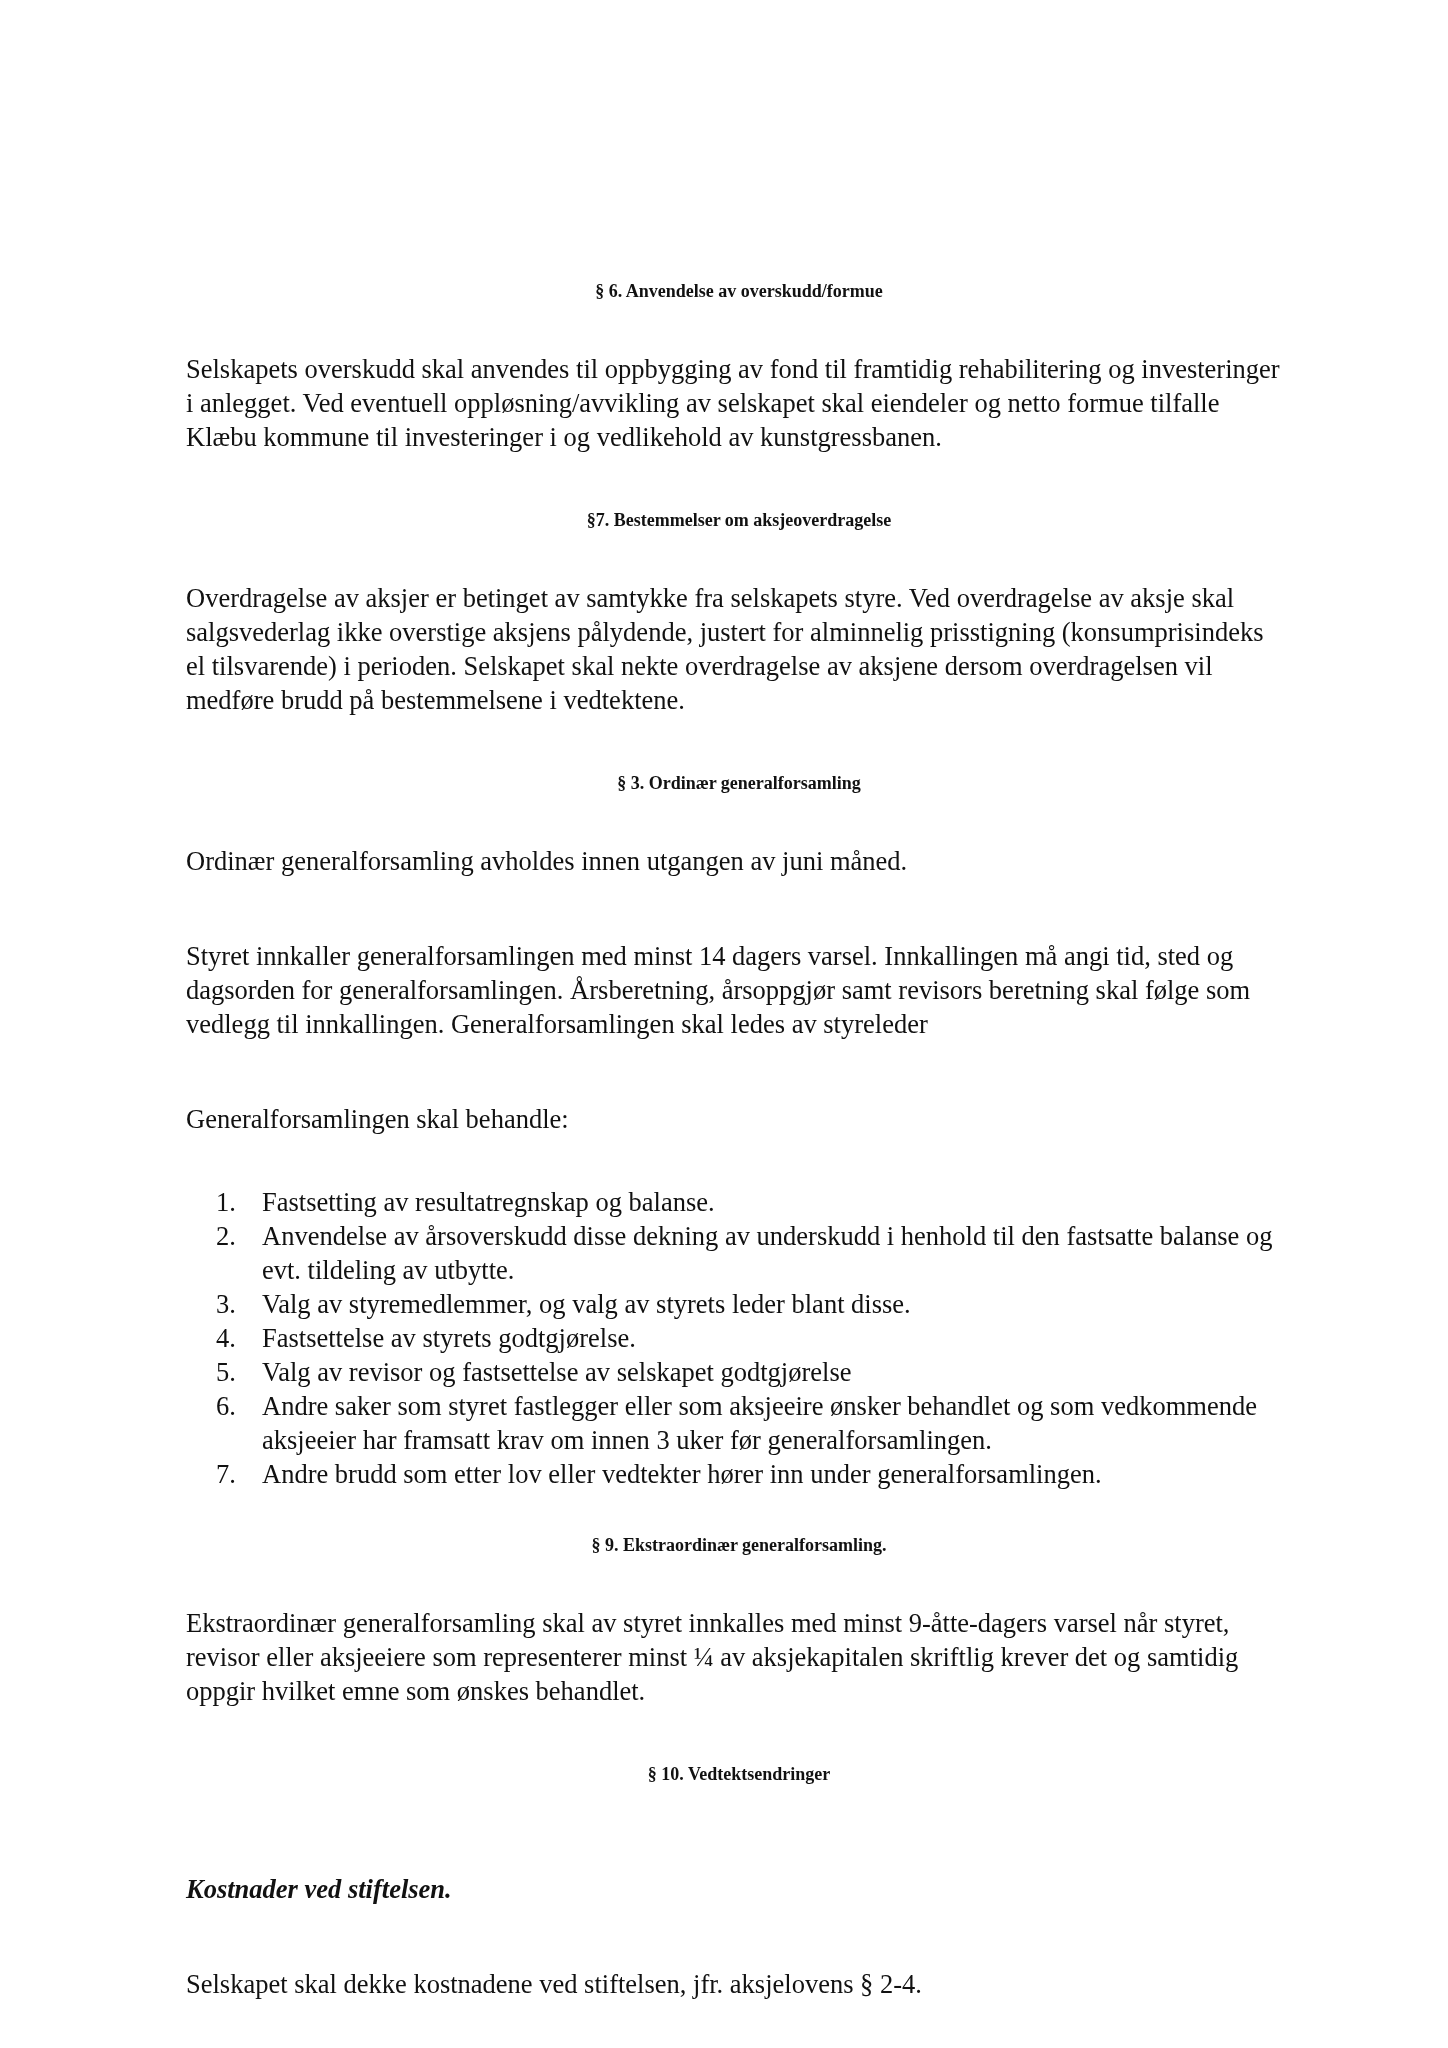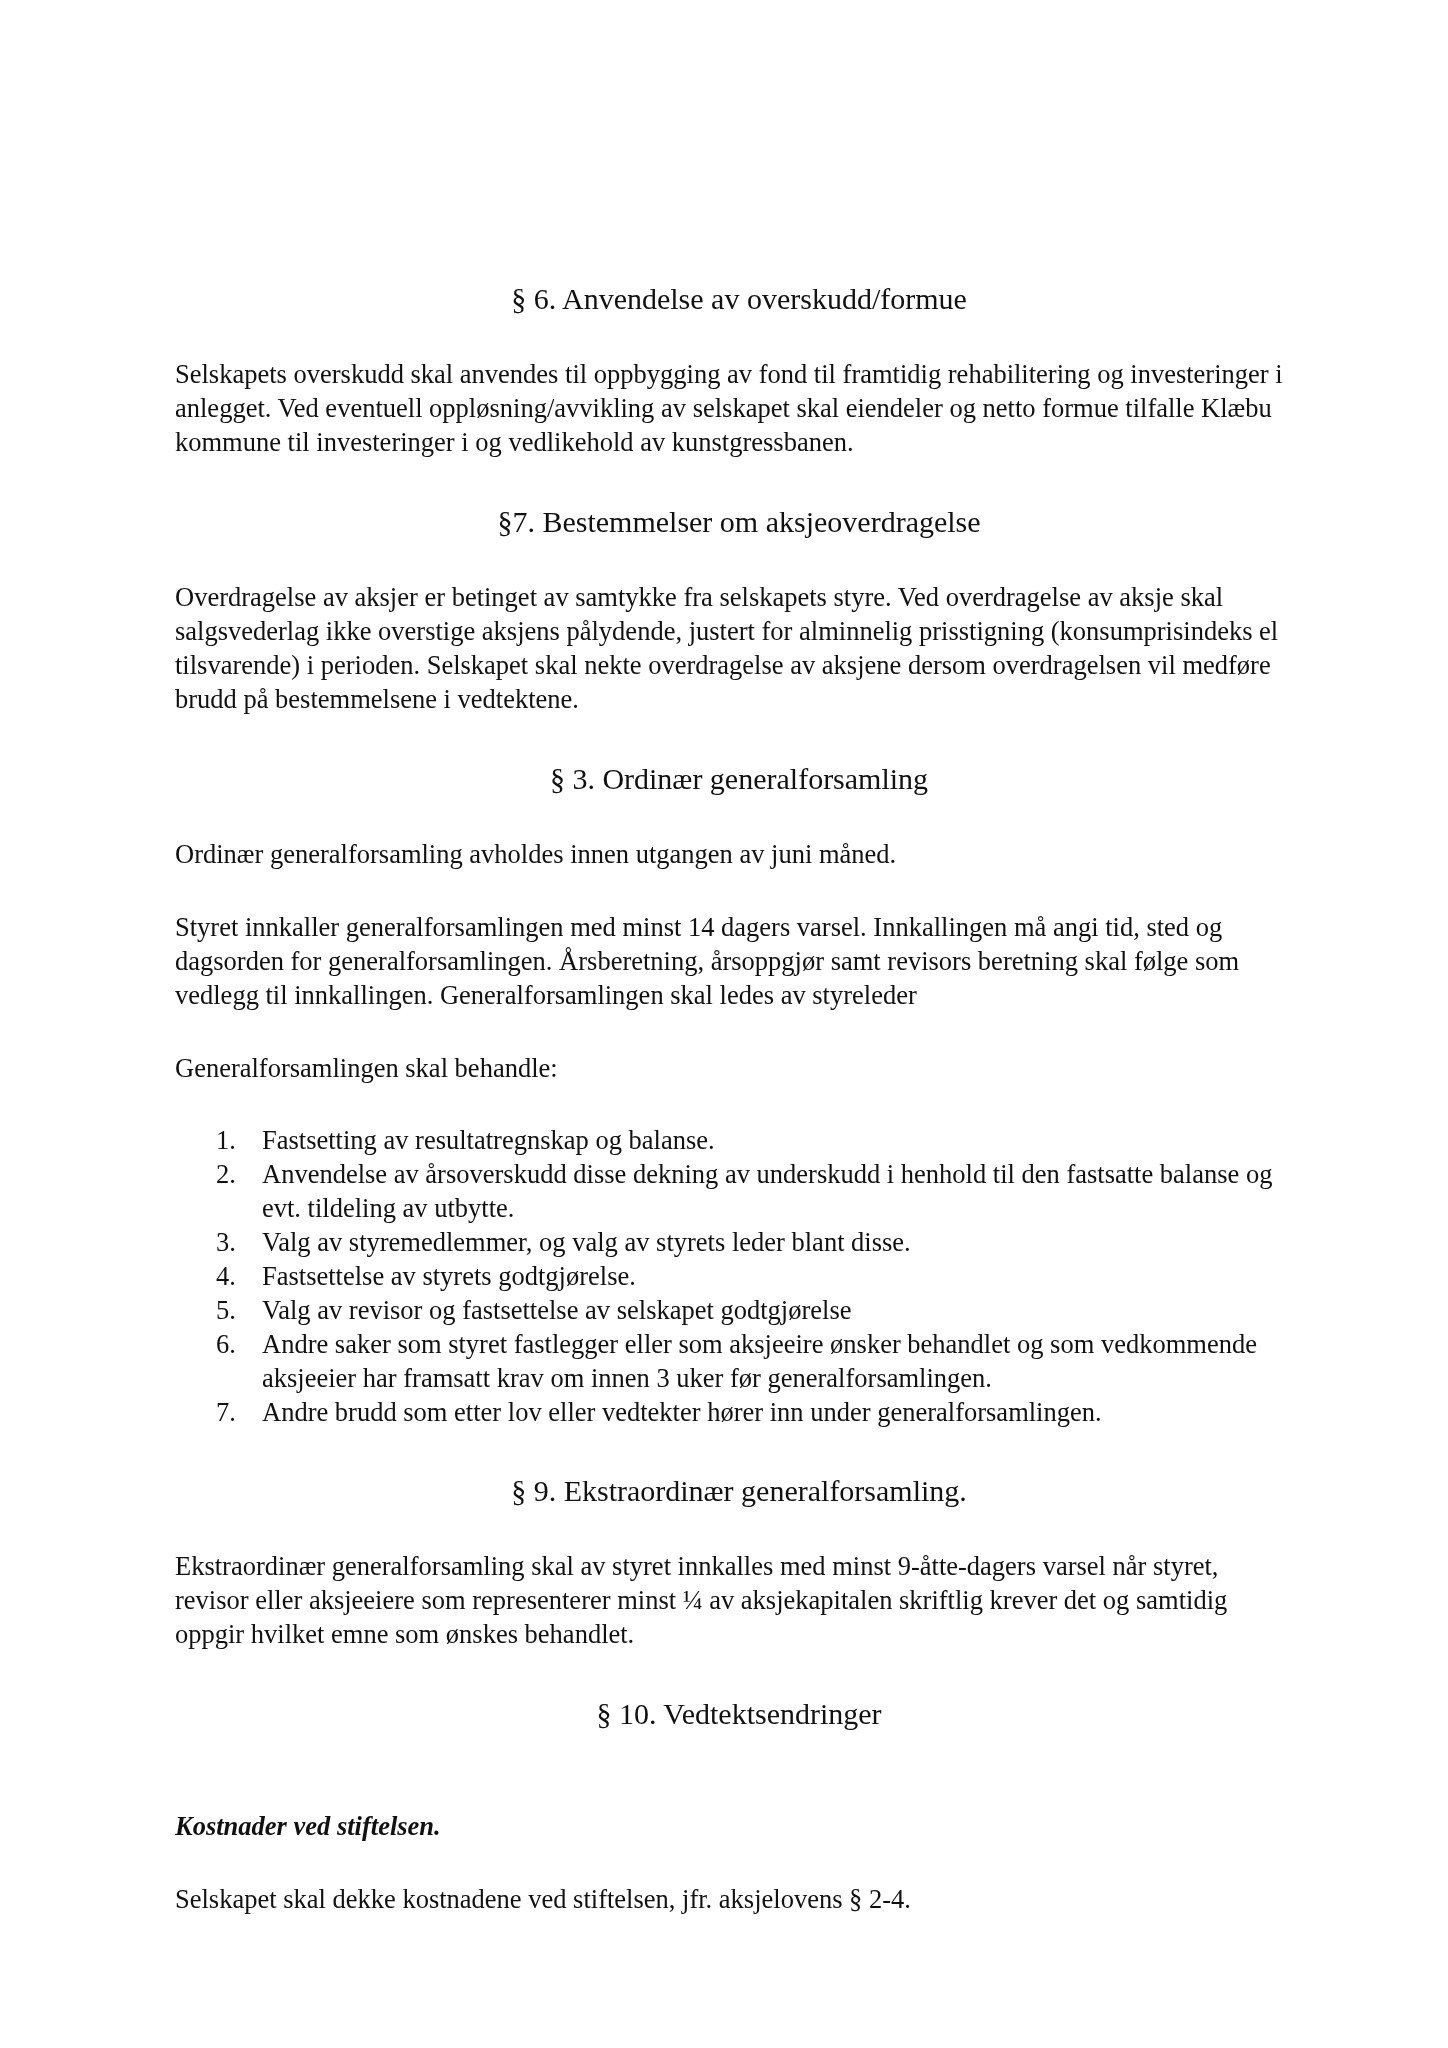--- a/index.html
+++ b/index.html
@@ -1,21 +1,21 @@
 <!DOCTYPE html>
 <html><head>
 <meta charset="utf-8">
 <style>
   html, body { margin: 0; padding: 0; background: #ffffff; }
   body { width: 1448px; height: 2048px; position: relative; overflow: hidden;
          font-family: "Liberation Serif", "DejaVu Serif", serif; color: #111111; }
   .page { position: absolute; left: 0; top: 0; width: 1448px; height: 2048px; }
   .content { position: absolute; left: 174px; top: 274px; width: 1120px; }
-  .h { font-weight: normal; text-align: center; font-size: 30px; line-height: 34px; margin: 8px; padding-left: 10px; }
-  .p { font-size: 26.5px; line-height: 34px; margin: 1px; }
+  .h { font-weight: bold; text-align: center; font-size: 18px; line-height: 34px; margin: 0; padding-left: 10px; }
+  .p { font-size: 26.5px; line-height: 34px; margin: 12px; }
   .bold { font-weight: bold; font-style: italic; }
   ol.items { margin: 0; padding: 0; list-style: none; }
   ol.items li { position: relative; padding-left: 88px; font-size: 26.5px; line-height: 34px; }
   ol.items li .num { position: absolute; left: 42px; top: 0; }
   .gap-h-after { height: 32px; }
   .gap-p-after { height: 37px; }
 </style>
 </head>
 <body>
 

